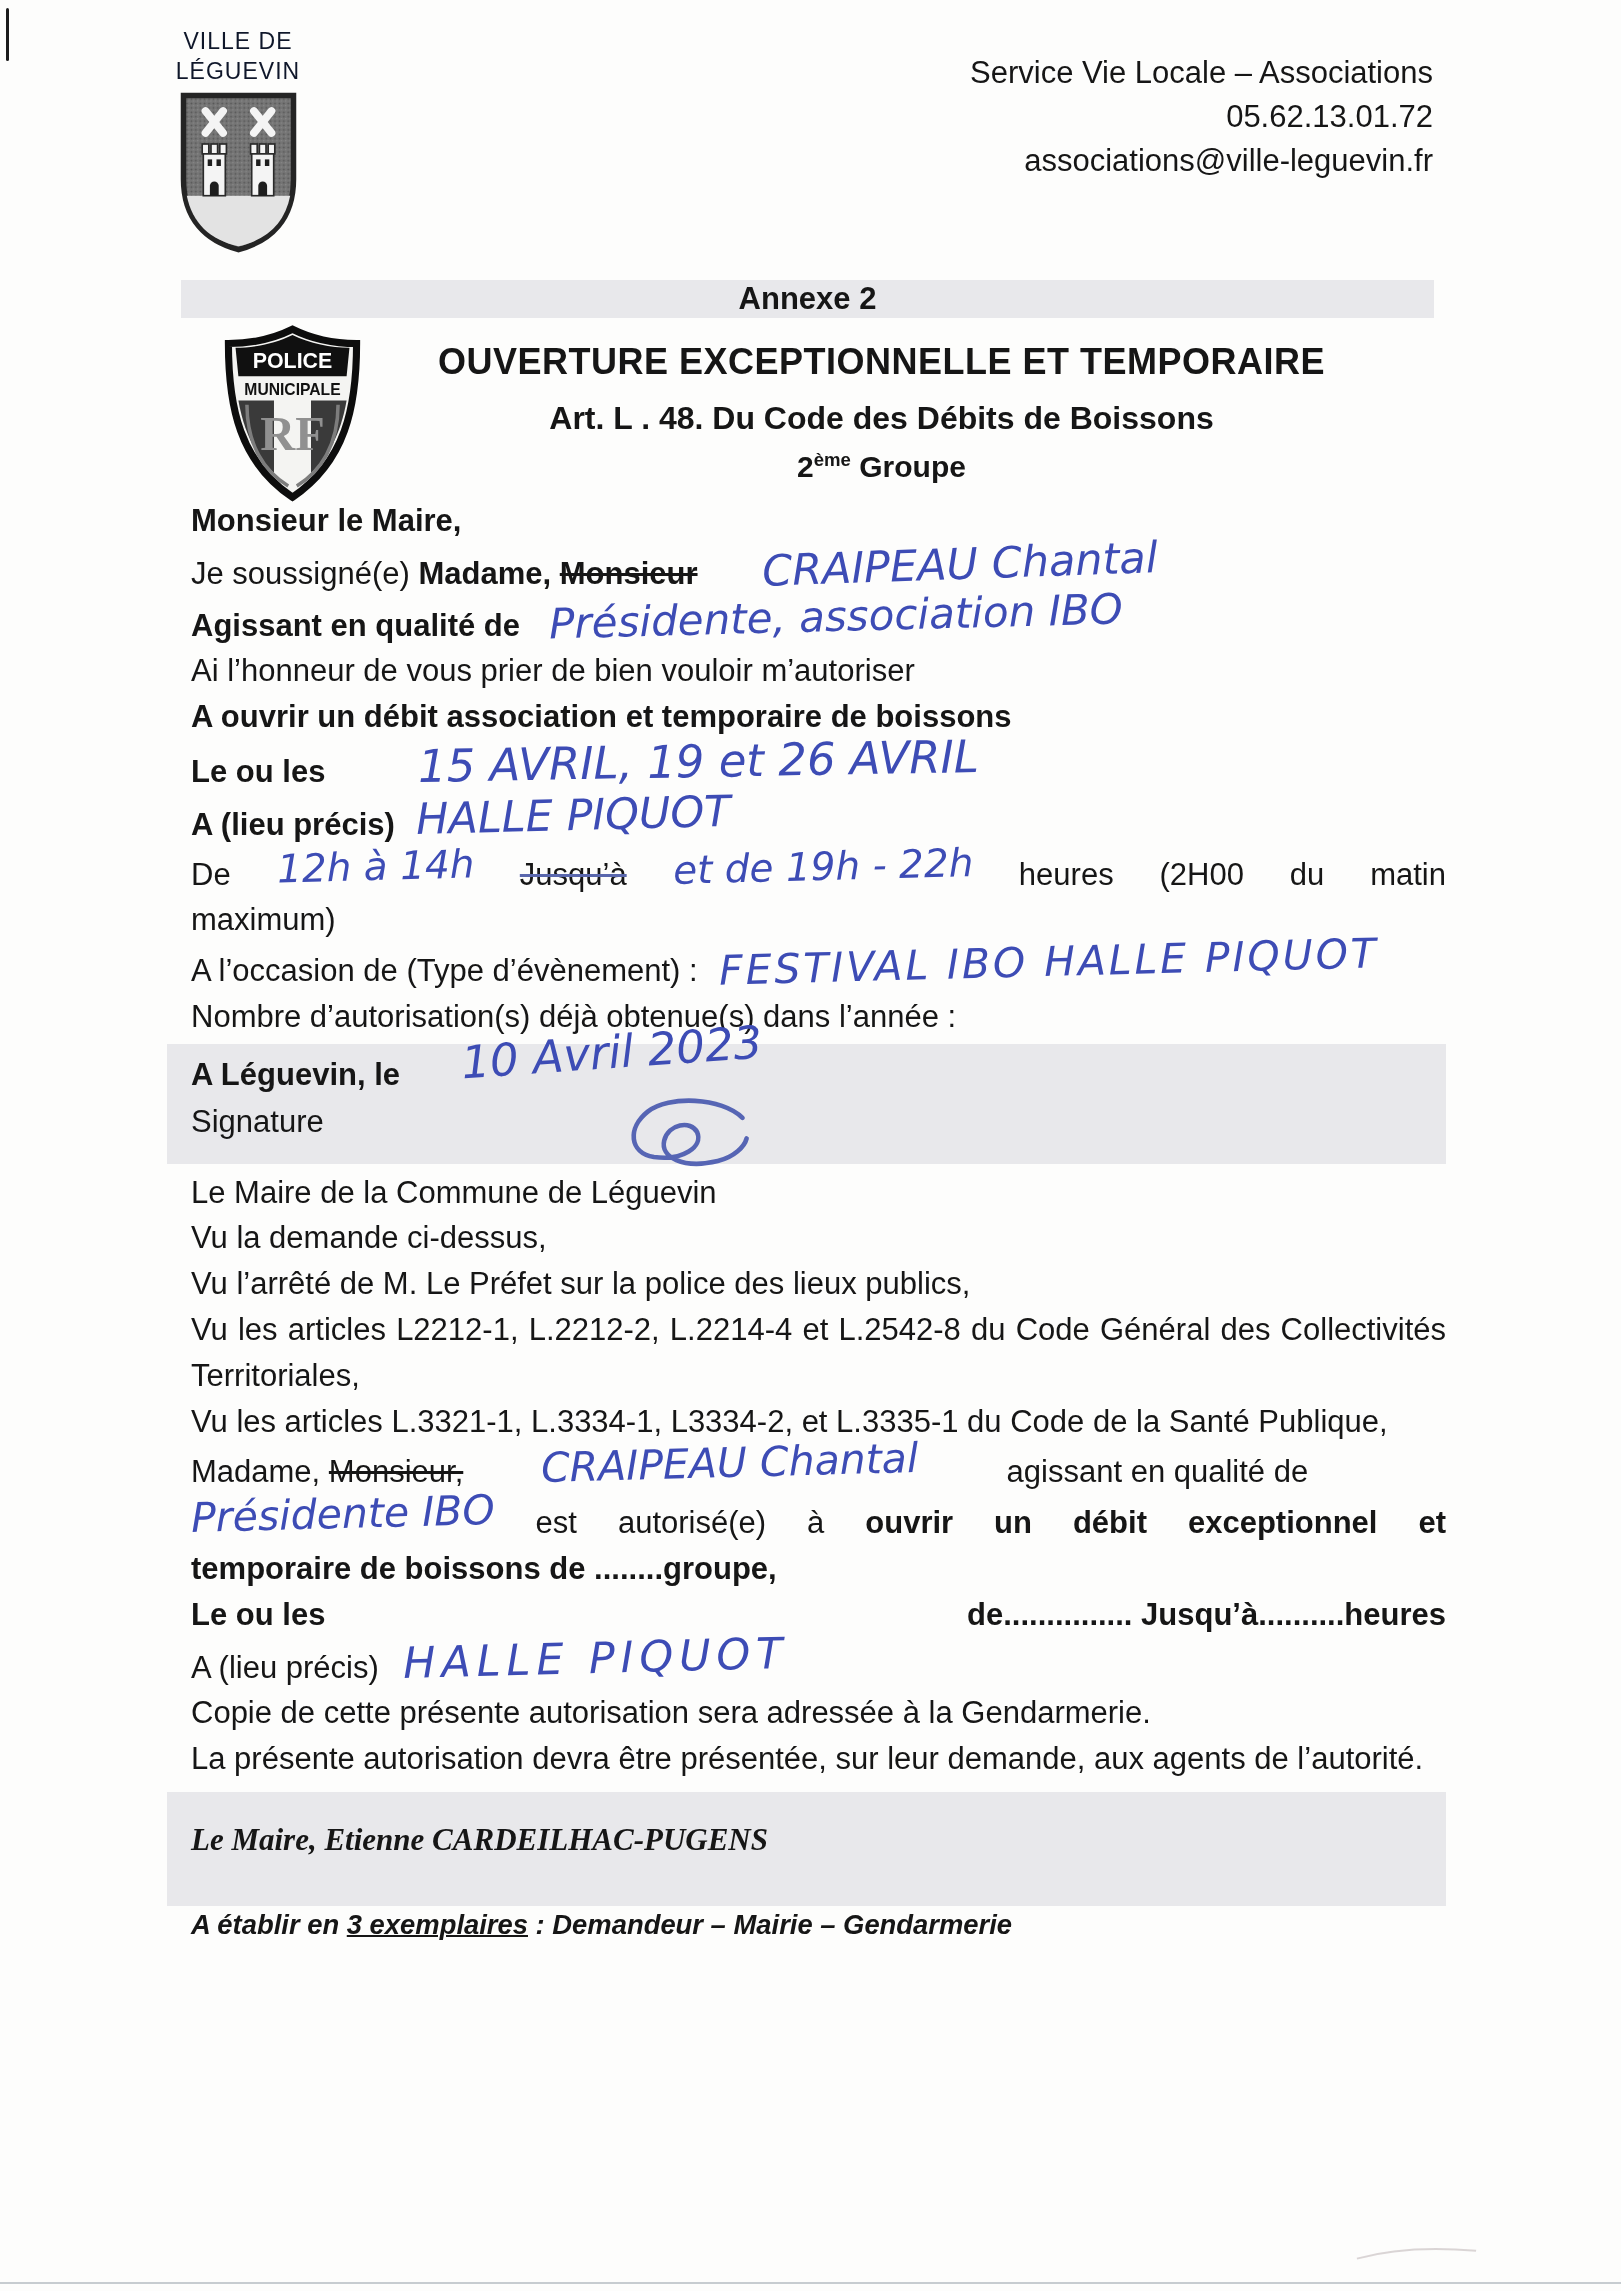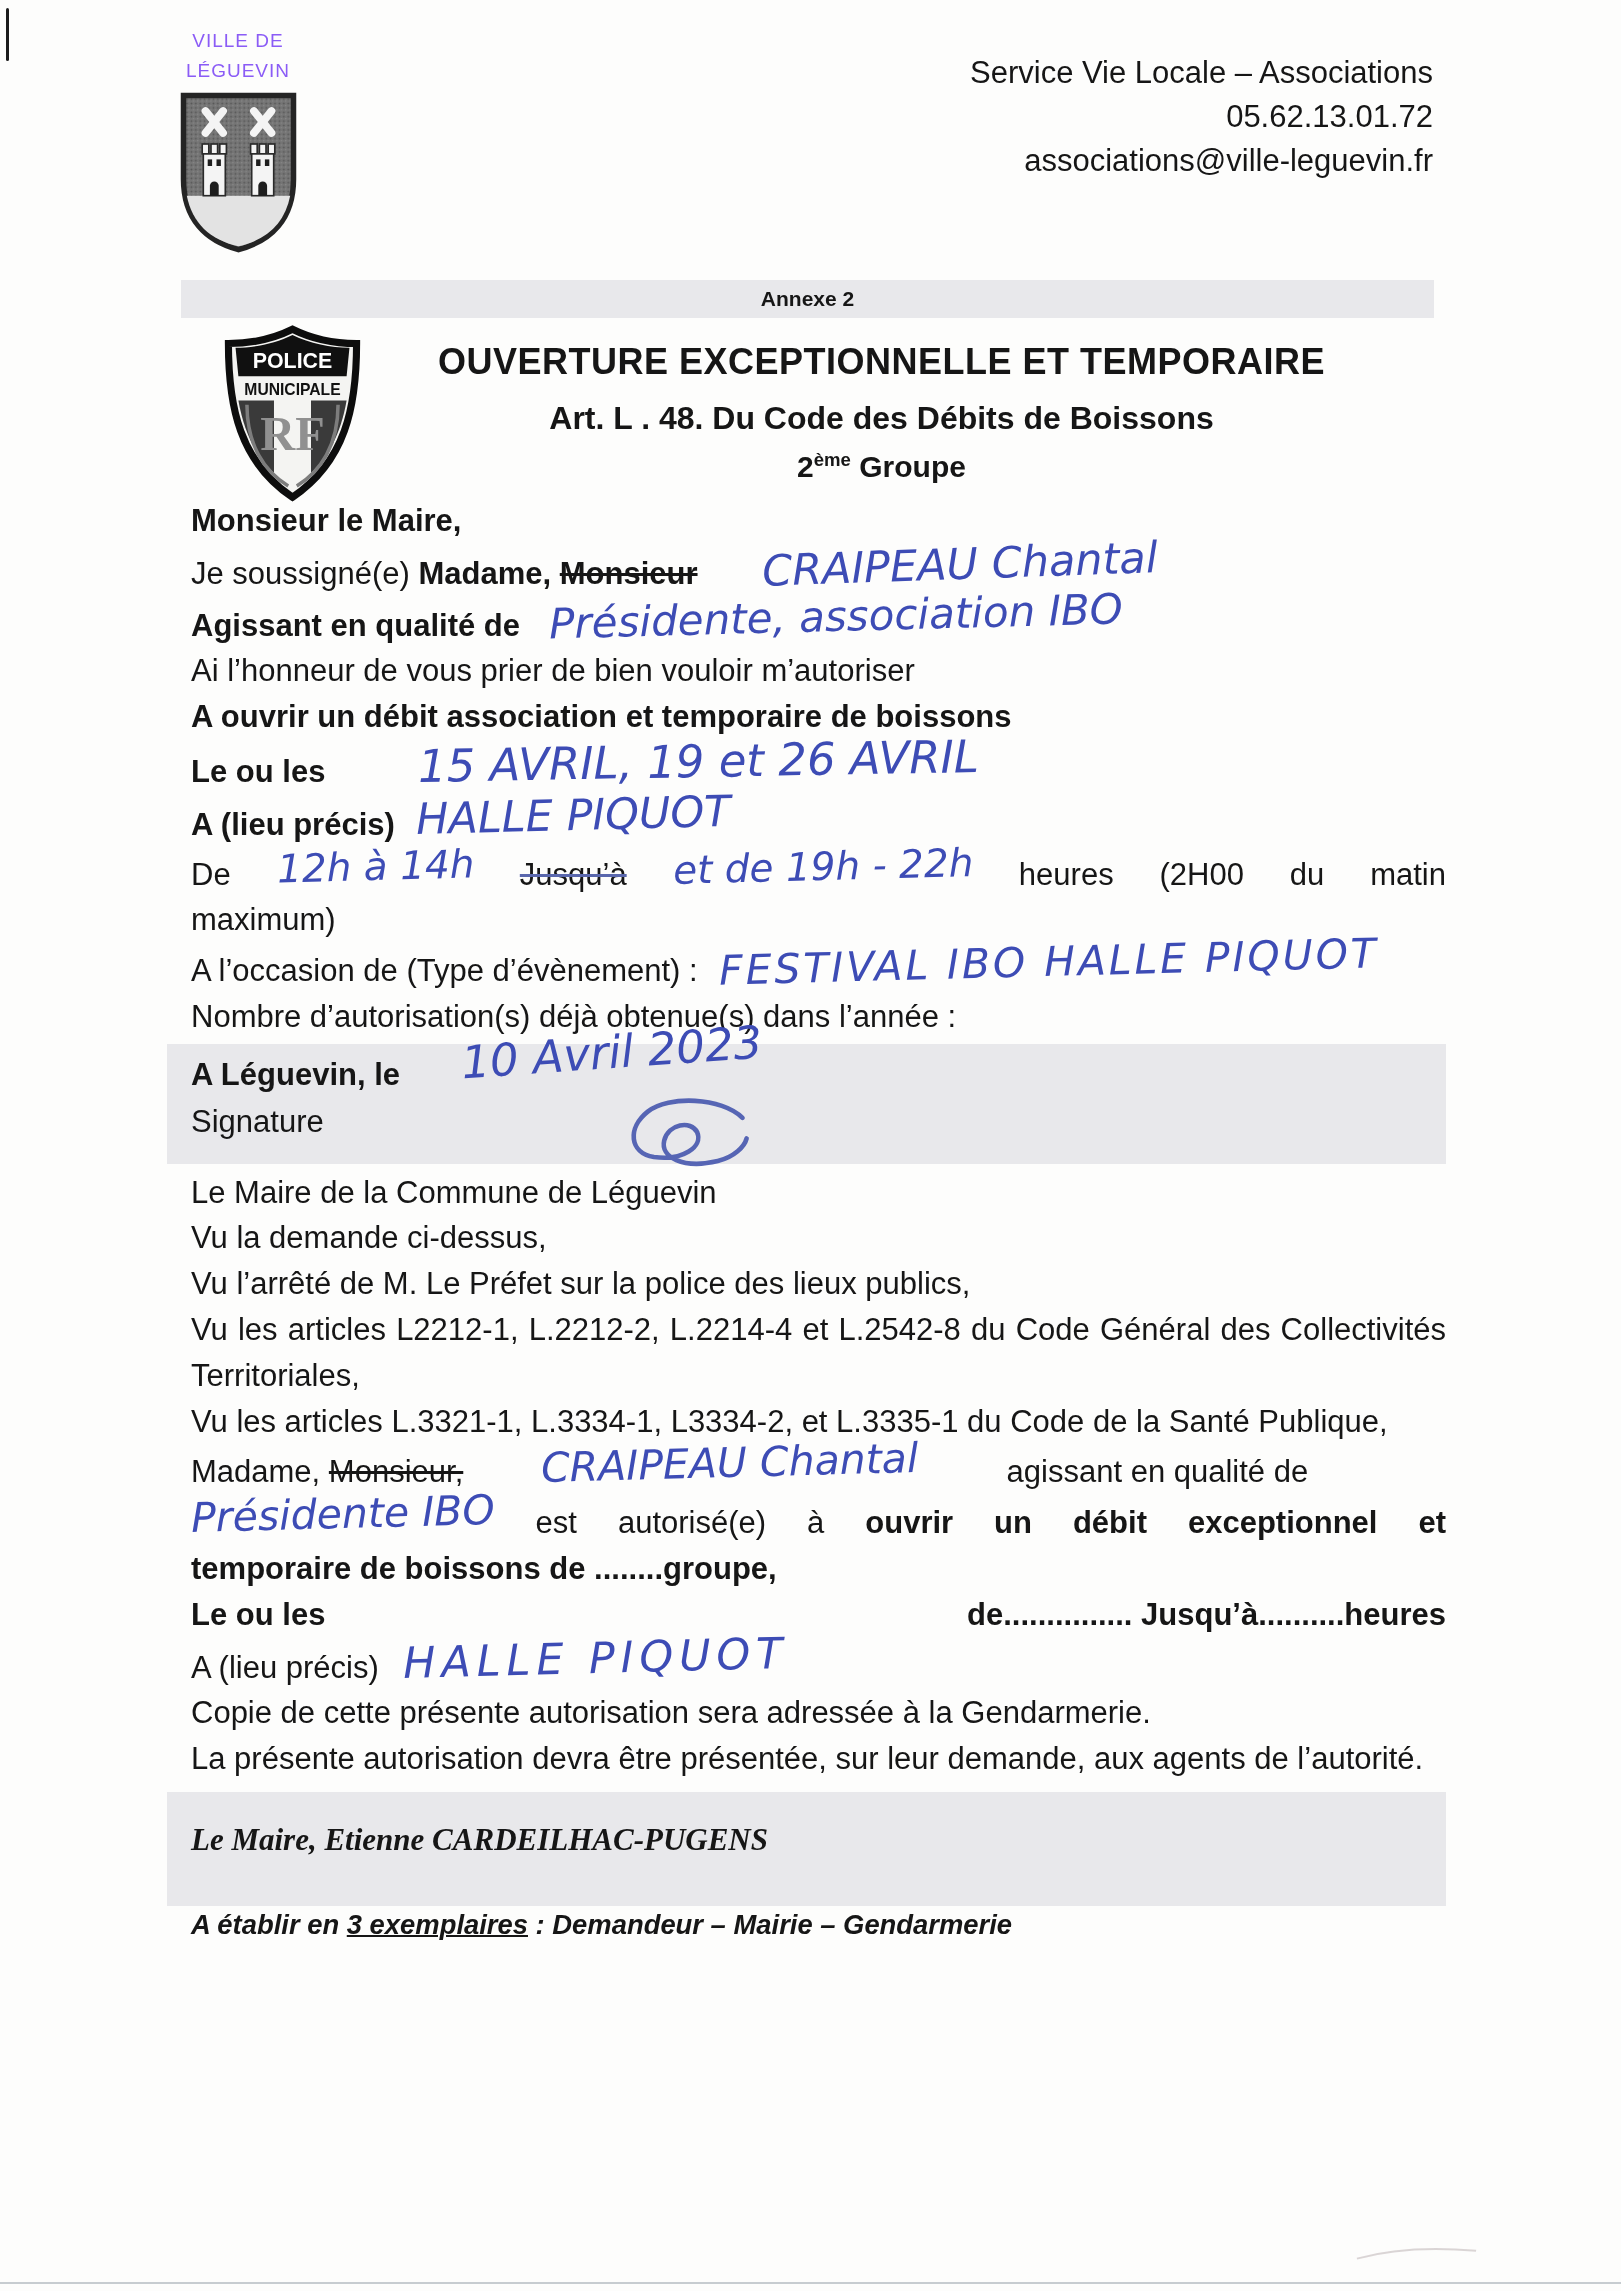--- a/index.html
+++ b/index.html
@@ -7,31 +7,31 @@
     position:relative; width:1621px; height:2292px; background:#fdfdfc;
     font-family:"Liberation Sans", sans-serif; color:#161616; overflow:hidden;
   }
   
   .artifact-topleft { position:absolute; left:5.9px; top:7.8px; width:2.9px; height:53px; background:#1c1c1c; border-radius:2px; }
   .artifact-bottomline { position:absolute; left:0; bottom:7.8px; width:100%; height:2px; background:#c7ccd0; }
   .pencil-mark { position:absolute; left:1353px; top:2241px; opacity:.5; }
 
   
   .crest-wrap { position:absolute; left:130px; top:25.5px; width:216px; text-align:center; }
-  .crest-cap { font-size:19px; line-height:30px; color:#8b5cf6; letter-spacing:1px;text-align:center; }
+  .crest-cap { font-size:23px; line-height:30px; color:#0f172a; letter-spacing:1px;text-align:center; }
   .crest-svg { margin-top:3.9px; }
   .main-title { position:absolute; left:490px; top:54px; width:333px; text-align:center;
                 font-size:39px; font-weight:bold; line-height:53px; }
   .contact { position:absolute; left:921px; top:51px; width:512px; text-align:right;
              font-size:31px; line-height:44px; }
 
   
   .annexe-bar { position:absolute; left:181px; top:280px; width:1253px; height:38px;
                 background:var(--shaded,#e8e8eb); text-align:center;
-                font-weight:bold; font-size:21px; line-height:38px; }
+                font-weight:bold; font-size:31px; line-height:38px; }
 
   .badge-wrap { position:absolute; left:220px; top:325px; width:145px; }
 
   .title-block { position:absolute; left:372px; top:341px; width:1019px; text-align:center; }
   .title-1 { font-size:36px; font-weight:bold; letter-spacing:0.5px; }
   .title-2 { font-size:32px; font-weight:bold; margin-top:16.7px; }
   .title-3 { font-size:30px; font-weight:bold; margin-top:12.7px; }
   .title-3 sup { font-size:18.6px; }
 
   

